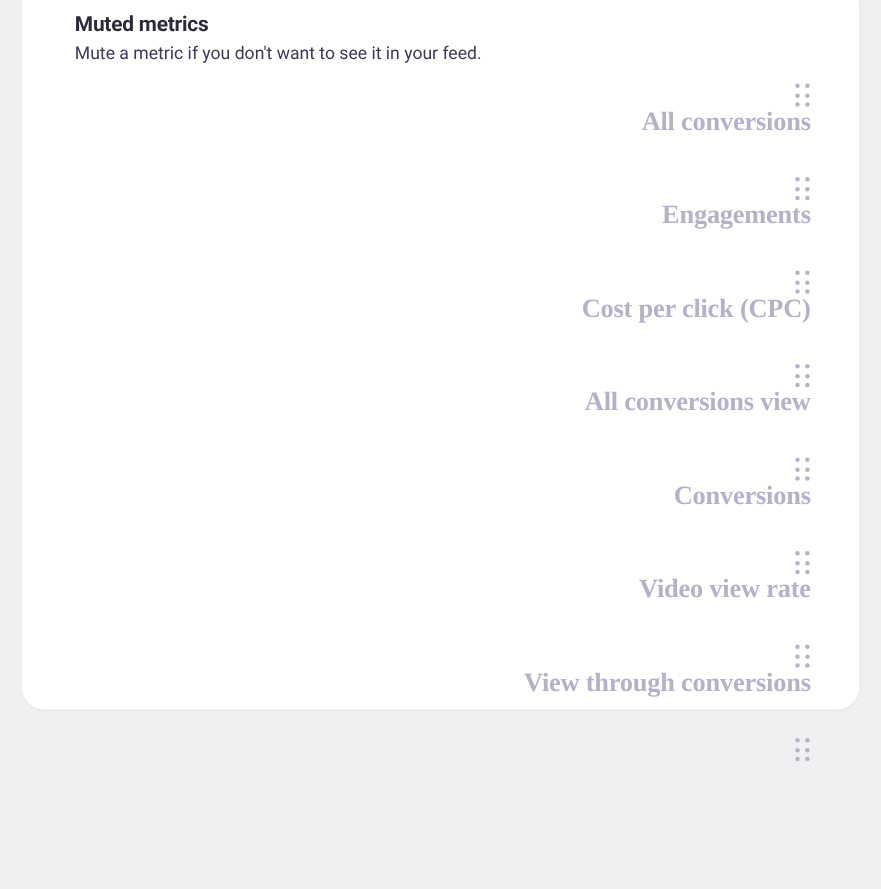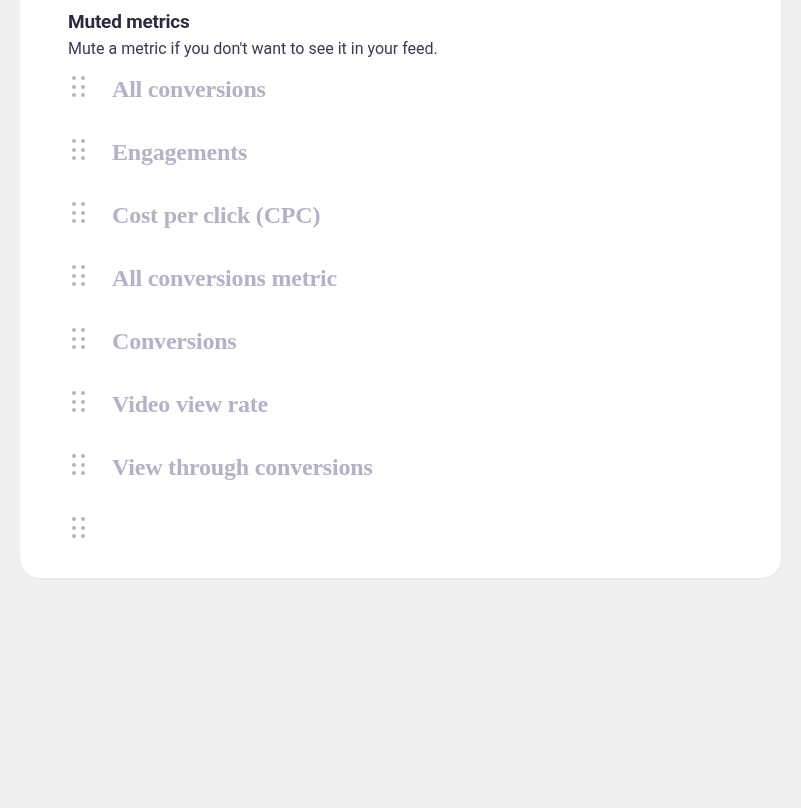--- a/index.html
+++ b/index.html
@@ -15,45 +15,45 @@
       position: relative;
     }
     .card {
       background: #ffffff;
       border-radius: 0 0 20px 20px;
       margin: 0 20px 0 20px;
       padding-top: 10px;
       padding-left: 48px;
       padding-right: 40px;
       padding-bottom: 44px;
-      height: 578px;
+      height: 645px;
       box-shadow: 0 1px 3px rgba(0,0,0,0.04);
     }
     .section-title {
       font-size: 19px;
       font-weight: 700;
       color: #2a2a3c;
       letter-spacing: -0.2px;
       margin-bottom: 6px;
     }
     .section-subtitle {
       font-size: 16px;
       font-weight: 400;
       color: #3a3958;
     }
     .metric-list {
       display: flex;
       flex-direction: column;
     }
     .metric-item {
       display: flex;
-      align-items: flex-start;
-      gap: 26px;
+      align-items: flex-end;
       padding: 18px 4px;
       cursor: grab;
+      flex-direction: column;
     }
     .drag-handle {
       width: 14px;
       height: 22px;
       display: grid;
       grid-template-columns: 1fr 1fr;
       grid-template-rows: 1fr 1fr 1fr;
       gap: 4px 4px;
       flex-shrink: 0;
     }
@@ -118,21 +118,21 @@
 
     <div class="metric-item">
       <div class="drag-handle">
         <span class="dot"></span>
           <span class="dot"></span>
           <span class="dot"></span>
           <span class="dot"></span>
           <span class="dot"></span>
           <span class="dot"></span>
       </div>
-      <span class="metric-label">All conversions metric</span>
+      <span class="metric-label">All conversions view</span>
     </div>
 
 
     <div class="metric-item">
       <div class="drag-handle">
         <span class="dot"></span>
           <span class="dot"></span>
           <span class="dot"></span>
           <span class="dot"></span>
           <span class="dot"></span>

